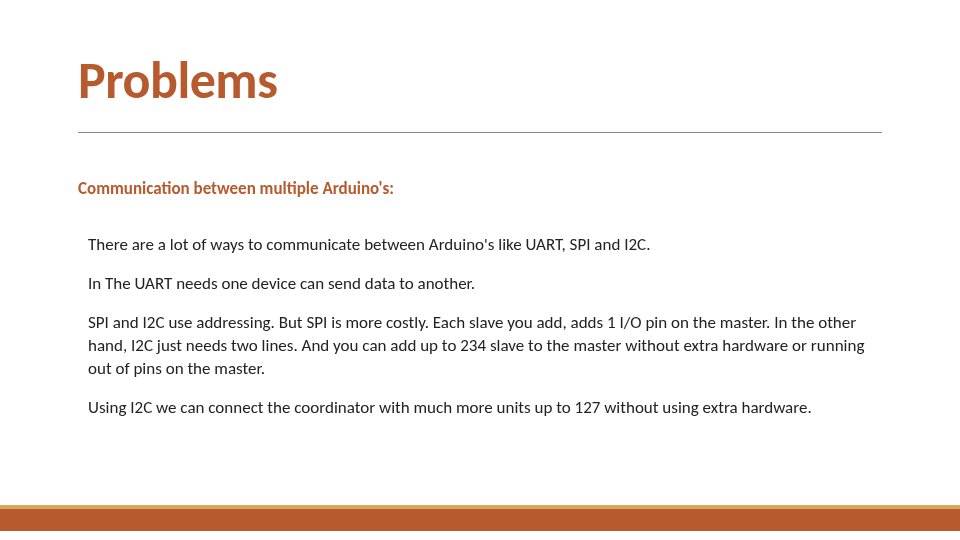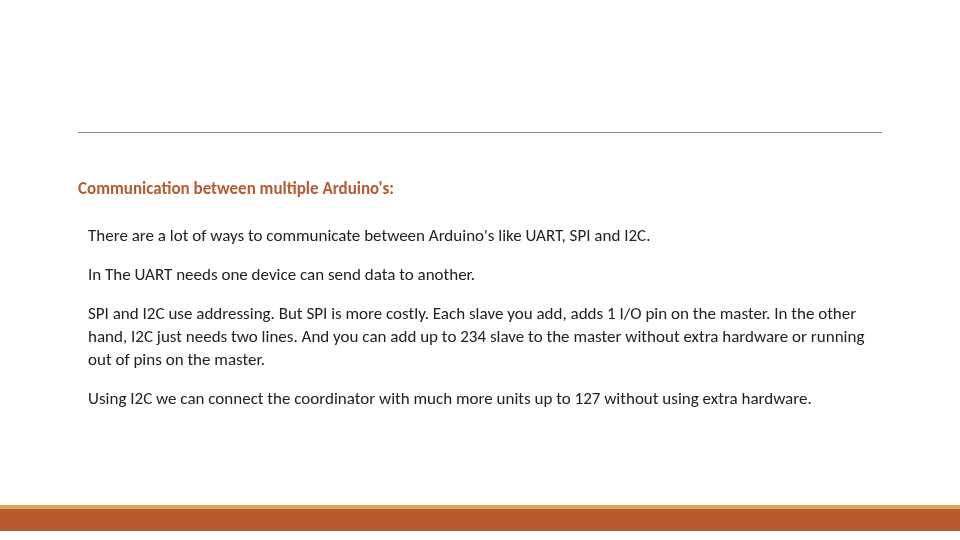--- a/index.html
+++ b/index.html
@@ -40,21 +40,21 @@
     left: 78px;
     right: 78px;
     top: 178px;
     font-size: 17px;
     line-height: 1.35;
     color: #222;
   }
   .subhead {
     color: #b75a2e;
     font-weight: 700;
-    margin-bottom: 24px;
+    margin-bottom: 33px;
   }
   .para {
     margin: 0 0 16px 10px;
   }
   .bullet-line {
     margin: 0 0 12px 10px;
   }
   .bullet-line .dot {
     margin-right: 4px;
   }
@@ -76,20 +76,21 @@
     bottom: 31px;
     height: 4px;
     background: #d9a85a;
   }
 </style>
 </head>
 <body>
 
 <div class="slide">
 
+  <div class="title">Problems</div>
   <div class="title-rule"></div>
 
   <div class="body">
     <div class="subhead">Communication between multiple Arduino's:</div>
     <div class="para">There are a lot of ways to communicate between Arduino's like UART, SPI and I2C.</div>
     <div class="para">In The UART needs one device can send data to another.</div>
     <div class="para">SPI and I2C use addressing. But SPI is more costly. Each slave you add, adds 1 I/O pin on the master. In the other hand, I2C just needs two lines. And you can add up to 234 slave to the master without extra hardware or running out of pins on the master.</div>
     <div class="closing">Using I2C we can connect the coordinator with much more units up to 127 without using extra hardware.</div>
   </div>
 

